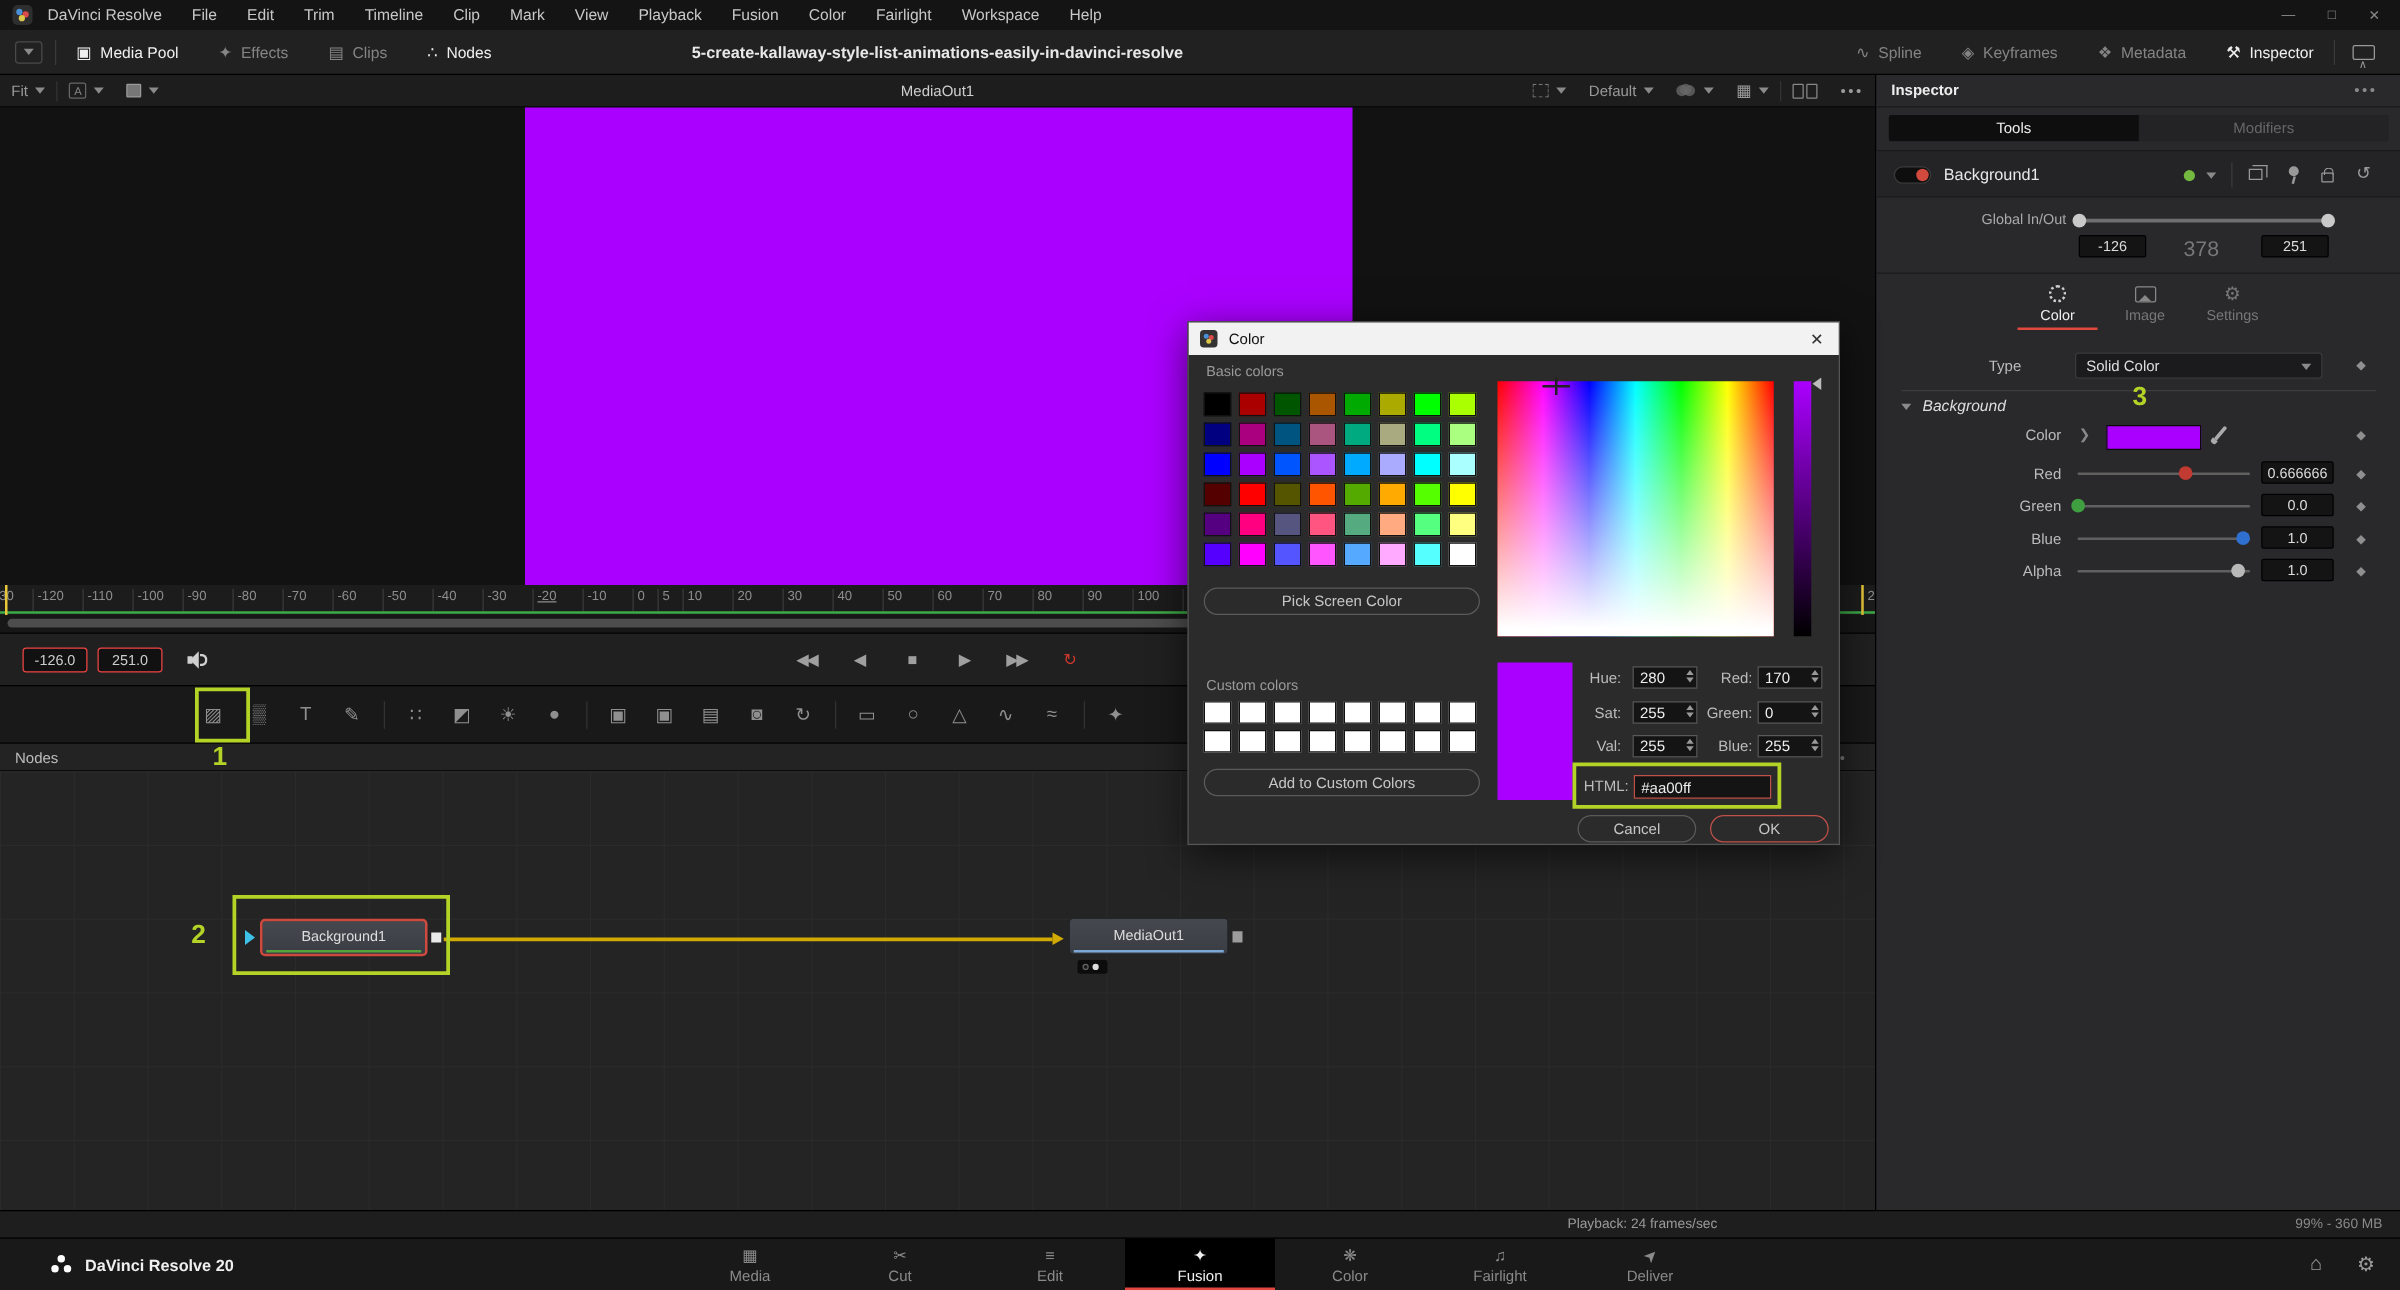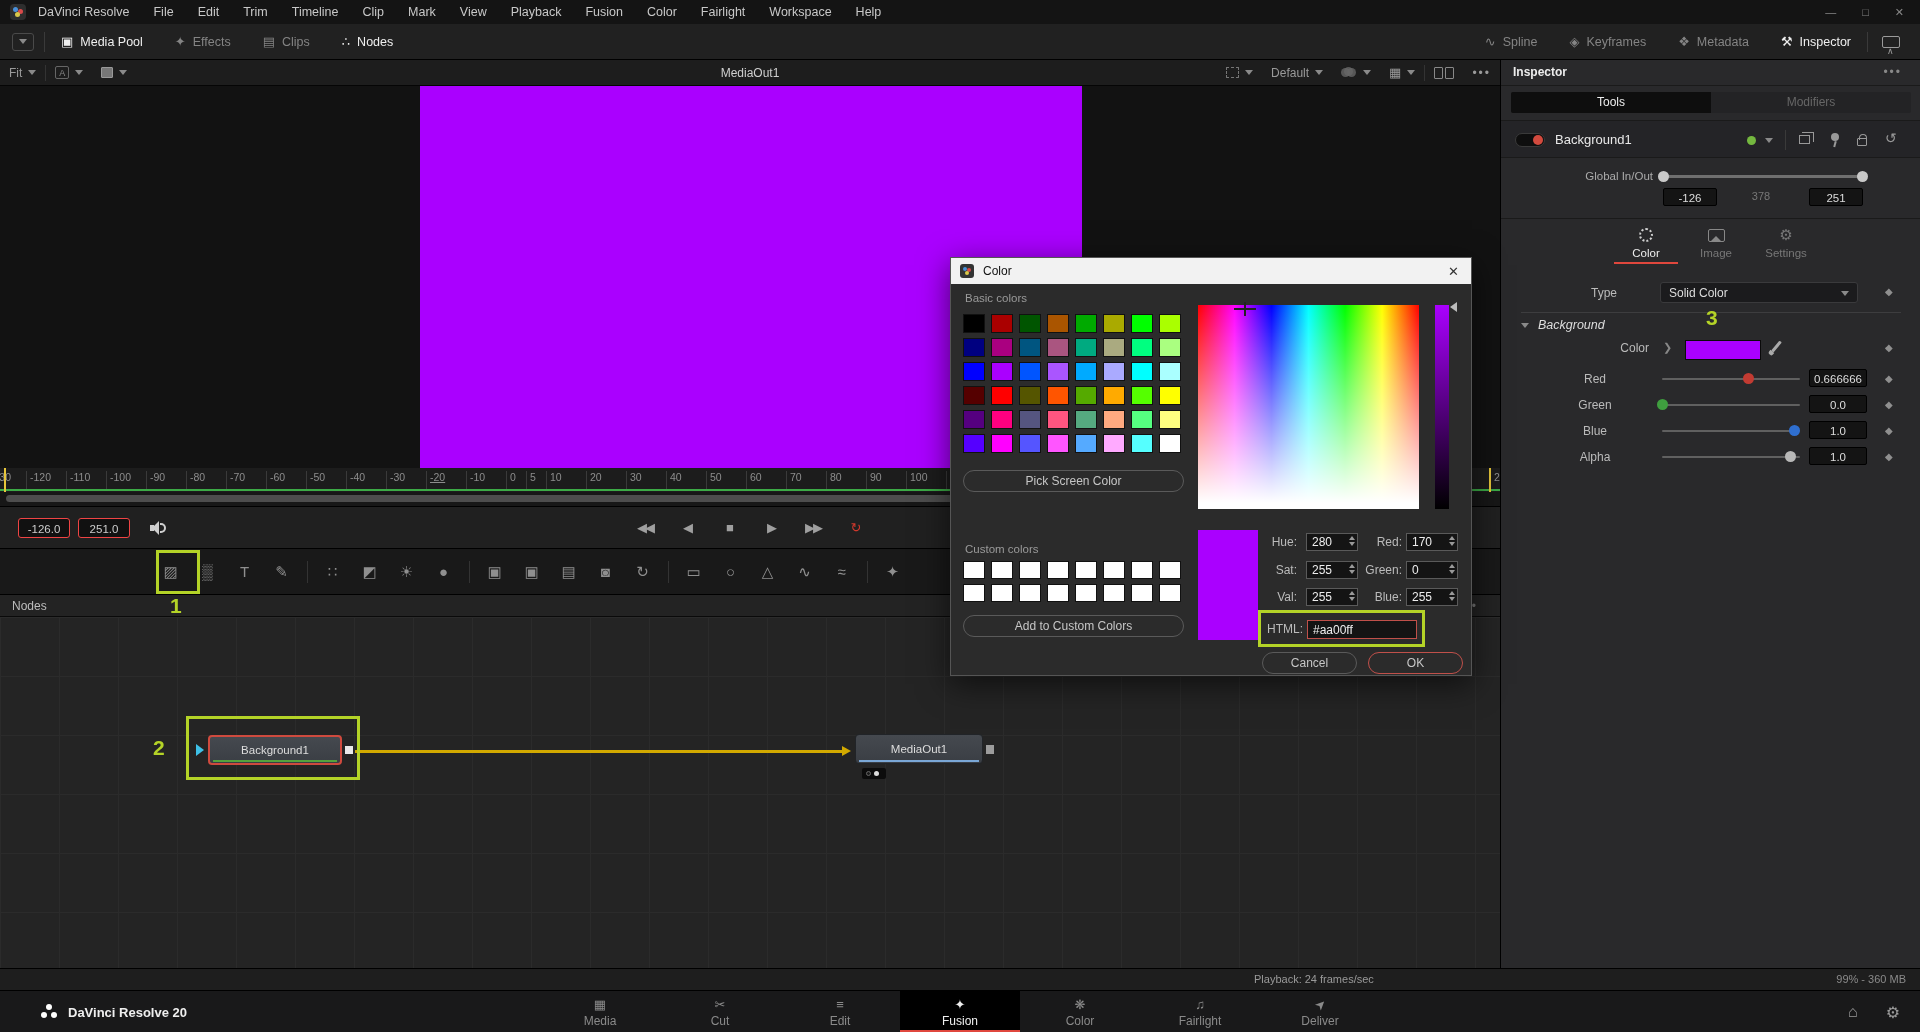--- a/index.html
+++ b/index.html
@@ -136,21 +136,21 @@
   .ic-copy::after { content:""; position:absolute; left:2px; top:-4px; width:11px; height:9px; border:1px solid #999; border-bottom:none; border-left:none; }
   .ic-pin { position:absolute; left:330px; top:12px; width:8px; height:8px; border-radius:50%; background:#999; }
   .ic-pin::after { content:""; position:absolute; left:3px; top:8px; width:1.5px; height:6px; background:#999; transform:rotate(15deg); }
   .ic-lock { position:absolute; left:356px; top:17px; width:10px; height:8px; border:1px solid #999; border-radius:1px; }
   .ic-lock::before { content:""; position:absolute; left:1px; top:-5px; width:6px; height:5px; border:1px solid #999; border-bottom:none; border-radius:4px 4px 0 0; }
   .ic-hist { position:absolute; left:384px; top:9px; color:#999; font-size:14px; }
   .gio-label { position:absolute; left:50px; top:110px; width:102px; text-align:right; color:#aaa; font-size:11.5px; }
   .gio-track { position:absolute; left:162px; top:115px; width:200px; height:3px; background:#6f6f6f; border-radius:2px; }
   .gio-handle { position:absolute; top:-4px; width:11px; height:11px; border-radius:50%; background:#c9c9c9; }
   .ins-field { position:absolute; width:54px; height:18px; background:#141414; border:1px solid #000; border-radius:2px; color:#ddd; text-align:center; line-height:18px; font-size:11.5px; }
-  .gio-mid { position:absolute; left:240px; top:130px; width:40px; text-align:center; color:#777; font-size:11px; }
+  .gio-mid { position:absolute; left:240px; top:130px; width:40px; text-align:center; color:#777; font-size:17px; }
   .ins-div { position:absolute; left:0; top:158px; width:100%; height:1px; background:#1a1a1a; }
   .subtabs { position:absolute; left:110px; top:166px; display:flex; }
   .subtab { width:70px; display:flex; flex-direction:column; align-items:center; gap:3px; color:#777; padding-bottom:5px; position:relative; font-size:11.5px; }
   .subtab .sicon { height:18px; font-size:15px; display:flex; align-items:center; }
   .subtab.active { color:#ededed; }
   .subtab.active::after { content:""; position:absolute; left:3px; bottom:0; width:64px; height:2px; background:#e0473d; }
   .dotted-circle { width:14px; height:14px; border:2px dotted #d0d0d0; border-radius:50%; }
   .pic-ic { width:17px; height:13px; border:1px solid #888; border-radius:2px; position:relative; overflow:hidden; }
   .pic-ic::after { content:""; position:absolute; left:2px; top:6px; border-left:5px solid transparent; border-right:5px solid transparent; border-bottom:5px solid #888; }
   .type-label { position:absolute; left:90px; top:226px; width:50px; text-align:left; color:#bbb; }
@@ -162,21 +162,21 @@
   .ins-row-label { position:absolute; left:40px; width:108px; text-align:right; color:#bbb; }
   .color-swatch { position:absolute; left:184px; top:280px; width:76px; height:20px; border:1px solid #0a0a0a; }
   .expander { position:absolute; left:162px; top:281px; color:#888; font-size:11px; }
   .dropper { position:absolute; left:274px; top:280px; width:3px; height:13px; background:#aaa; border-radius:1px; transform:rotate(40deg); }
   .dropper::after { content:""; position:absolute; left:-1px; top:13px; width:5px; height:4px; background:#aaa; border-radius:0 0 2px 2px; }
   .sliders-host .ins-slider { position:absolute; left:0; width:420px; height:26px; }
   .ins-slider .track { position:absolute; left:161px; top:12px; width:138px; height:2px; background:#606060; border-radius:1px; }
   .ins-slider .handle { position:absolute; top:-5px; width:11px; height:11px; border-radius:50%; margin-left:-5px; }
   .ins-slider .val { position:absolute; left:308px; top:3px; width:58px; height:18px; background:#141414; border:1px solid #000; border-radius:2px; color:#ddd; text-align:center; line-height:18px; font-size:11.5px; overflow:hidden; white-space:nowrap; }
   .ins-slider .diamond { left:384px; top:7px; }
-  .ins-slider .ins-row-label { top:6px;text-align:center; }
+  .ins-slider .ins-row-label { top:6px; }
 
   
   .dialog { left:950px; top:257px; width:522px; height:419px; background:#2b2b2b; border:1px solid #555; box-shadow:0 8px 30px rgba(0,0,0,.6); z-index:50; }
   .dlg-title { position:absolute; left:0; top:0; width:100%; height:26px; background:#f2f2f2; display:flex; align-items:center; }
   .dlg-logo { width:14px; height:14px; border-radius:3px; background:#333; margin-left:9px; position:relative; }
   .dlg-logo i { position:absolute; width:4px; height:4px; border-radius:50%; }
   .dlg-logo i:nth-child(1){ left:3px; top:3px; background:#4a90d9; } .dlg-logo i:nth-child(2){ left:7px; top:4px; background:#d94a4a; } .dlg-logo i:nth-child(3){ left:5px; top:7px; background:#d9c84a; }
   .dlg-title .t { margin-left:9px; color:#111; font-size:12px; }
   .dlg-close { margin-left:auto; margin-right:12px; color:#333; font-size:13px; }
   .dlg-label { position:absolute; color:#9a9a9a; font-size:11.5px; }
@@ -257,20 +257,21 @@
         <span class="tb-btn" data-name="clips-button">
           <span class="ticon" data-name="panel-icon">▤</span>
           <span>Clips</span>
         </span>
 
         <span class="tb-btn active" data-name="nodes-button">
           <span class="ticon" data-name="panel-icon">∴</span>
           <span>Nodes</span>
         </span>
       </span>
+    <span class="tb-title" data-name="composition-title">5-create-kallaway-style-list-animations-easily-in-davinci-resolve</span>
     <span class="topbar-right">
       <span class="tb-group" data-name="right-panel-buttons">
 
           <span class="tb-btn" data-name="spline-button">
             <span class="ticon" data-name="panel-icon">∿</span>
             <span>Spline</span>
           </span>
 
           <span class="tb-btn" data-name="keyframes-button">
             <span class="ticon" data-name="panel-icon">◈</span>

